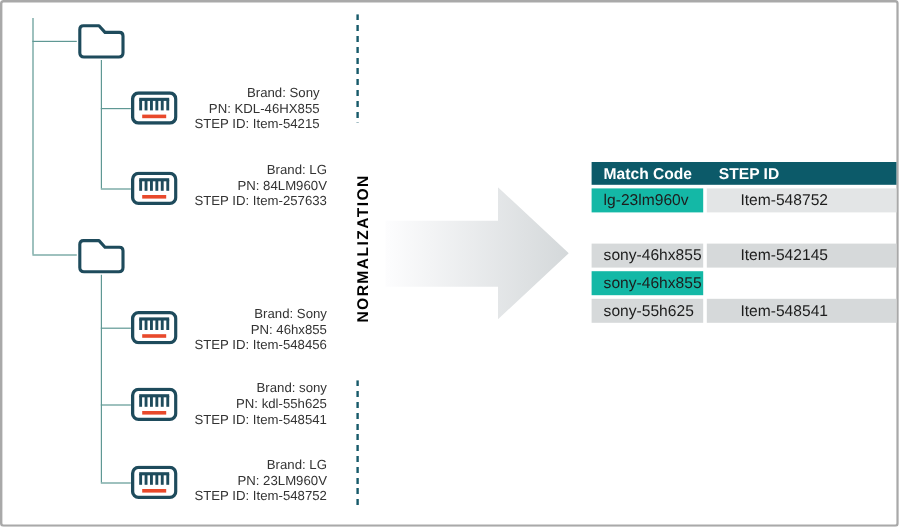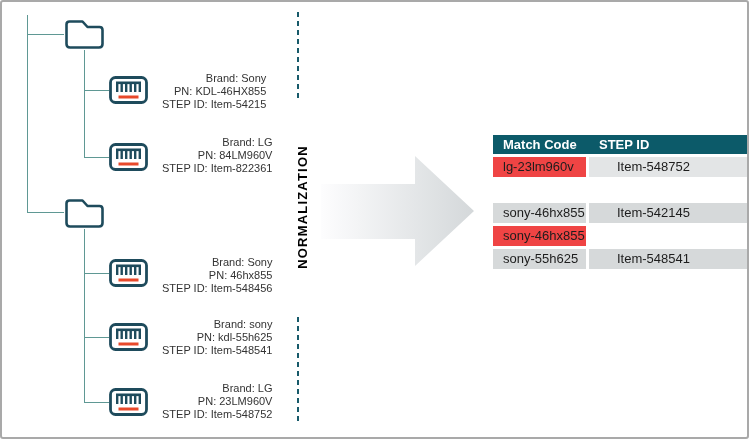--- a/index.html
+++ b/index.html
@@ -36,21 +36,21 @@
   }
   .arrow-wrap { position:absolute; left:319px; top:154px; }
   .tbl { position:absolute; left:491px; top:133px; width:264px; font-size:13px; }
   .thead {
     display:flex; background:#0C5A69; color:#fff;
     font-weight:bold; height:19px; line-height:19px;
   }
   .th1 { width:96px; padding-left:10px; box-sizing:border-box; }
   .th2 { flex:1; padding-left:10px; }
   .trow { display:flex; margin-top:3px; height:20px; line-height:20px; color:#1D1D1D; }
-  .td1 { width:93px; margin-right:3px; padding-left:10px; box-sizing:border-box; background:#ef4444; }
+  .td1 { width:93px; margin-right:3px; padding-left:10px; box-sizing:border-box; background:#14b8a6; }
   .td2 { flex:1; padding-left:28px; background:#E3E5E6; }
   .trow.dark .td1, .trow.dark .td2 { background:#D6D9DA; }
 </style>
 </head>
 <body>
 
 <div class="canvas">
 
   <div class="line v" style="left:25px; top:13px; height:197px"></div>
   <div class="line h" style="left:25px; top:32px; width:37px"></div>
@@ -141,21 +141,21 @@
   </div>
 
   <div class="item-label" style="top:70px">
     <span>Brand: Sony</span>
     <span>PN: KDL-46HX855</span>
     <span>STEP ID: Item-54215</span>
   </div>
   <div class="item-label" style="top:134px">
     <span>Brand: LG</span>
     <span>PN: 84LM960V</span>
-    <span>STEP ID: Item-822361</span>
+    <span>STEP ID: Item-257633</span>
   </div>
   <div class="item-label" style="top:254px">
     <span>Brand: Sony</span>
     <span>PN: 46hx855</span>
     <span>STEP ID: Item-548456</span>
   </div>
   <div class="item-label" style="top:316px">
     <span>Brand: sony</span>
     <span>PN: kdl-55h625</span>
     <span>STEP ID: Item-548541</span>

